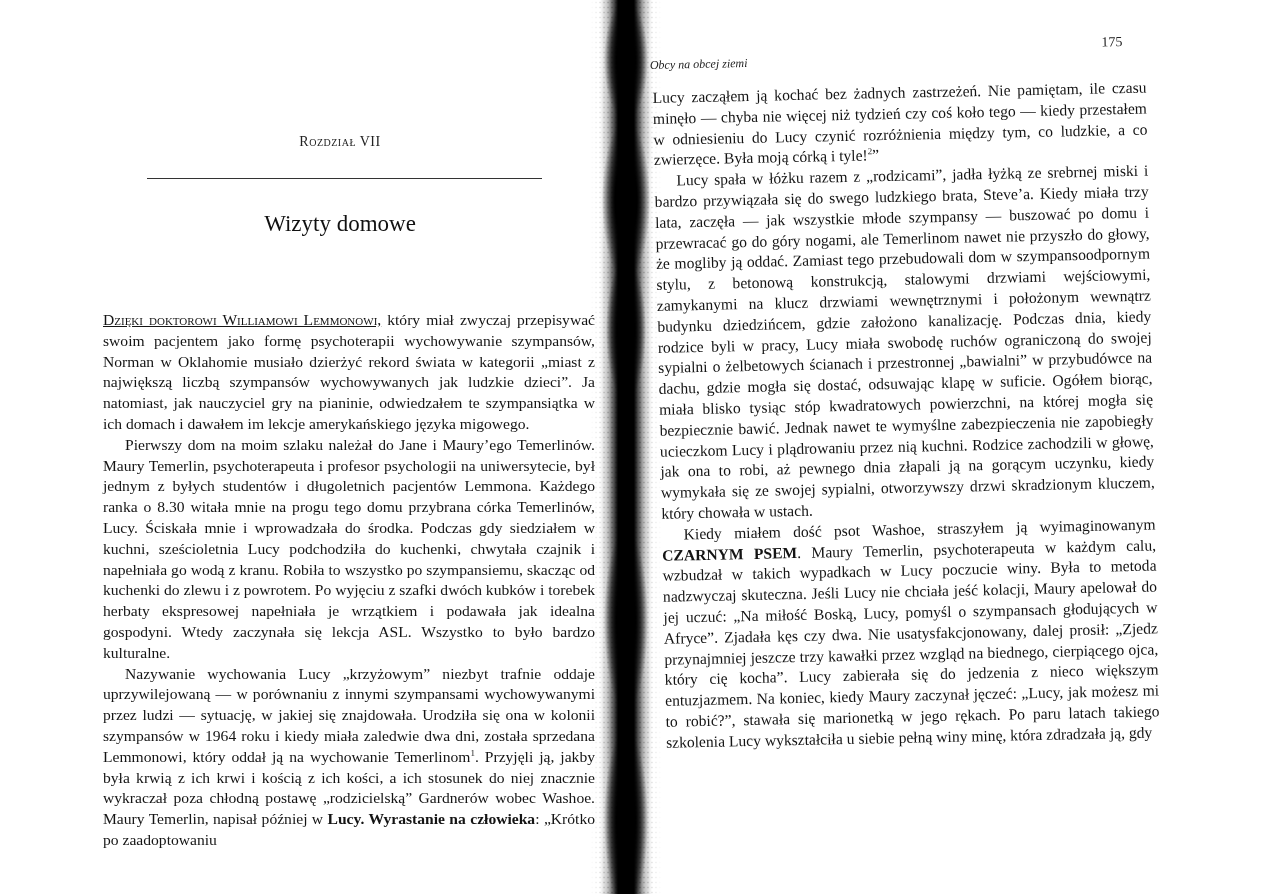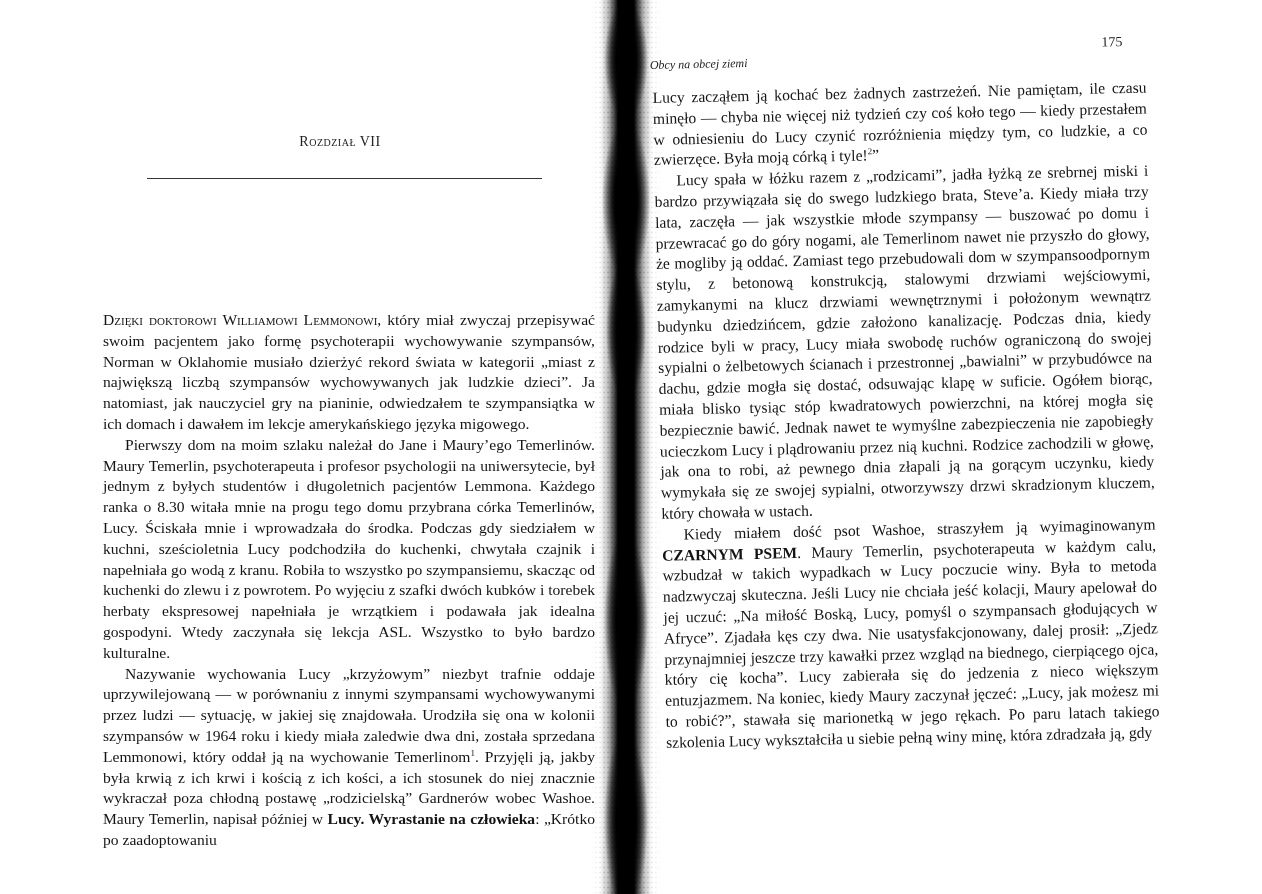--- a/index.html
+++ b/index.html
@@ -24,21 +24,21 @@
     font-family: "Liberation Serif", serif; font-size: 23px; color: #111;
   }
 
   .text-block {
     position: absolute; font-family: "Liberation Serif", serif; font-size: 15.6px;
     line-height: 20.8px; text-align: justify; color: #141414;
   }
   .left-text { left: 103px; top: 262px; width: 492px; }
   .text-block p { margin: 0; text-indent: 22px; }
   .text-block p.noindent { text-indent: 0; }
-  .sc { font-variant: small-caps; }
+  .sc { font-variant: small-caps; text-decoration: underline; }
   .b { font-weight: bold; }
   .i { }
   sup { font-size: 9px; line-height: 0; }
 
   .right-inner { position: absolute; left: 0; top: 0; width: 622px; height: 894px; transform: rotate(-1.2deg); transform-origin: 300px 450px; }
   .running-head {
     position: absolute; left: 18px; top: 52px; font-family: "Liberation Serif", serif;
     font-style: italic; font-size: 12px; color: #222;
   }
   .page-number {
@@ -65,20 +65,21 @@
     -webkit-mask-image: linear-gradient(to right, transparent, #000 30%, #000 70%, transparent);
             mask-image: linear-gradient(to right, transparent, #000 30%, #000 70%, transparent);
   }
 </style>
 </head>
 <body>
 
 <div class="page page-left">
   <div class="chapter-label">Rozdział VII</div>
   <div class="chapter-rule"></div>
+  <div class="chapter-title">Wizyty domowe</div>
 
   <div class="text-block left-text">
     <p class="noindent"><span class="sc">Dzięki doktorowi Williamowi Lemmonowi,</span><span> który miał zwyczaj przepisywać swoim pacjentem jako formę psychoterapii wychowywanie szympansów, Norman w Oklahomie musiało dzierżyć rekord świata w kategorii „miast z największą liczbą szympansów wychowywanych jak ludzkie dzieci”. Ja natomiast, jak nauczyciel gry na pianinie, odwiedzałem te szympansiątka w ich domach i dawałem im lekcje amerykańskiego języka migowego.</span></p>
     <p>Pierwszy dom na moim szlaku należał do Jane i Maury’ego Temerlinów. Maury Temerlin, psychoterapeuta i profesor psychologii na uniwersytecie, był jednym z byłych studentów i długoletnich pacjentów Lemmona. Każdego ranka o 8.30 witała mnie na progu tego domu przybrana córka Temerlinów, Lucy. Ściskała mnie i wprowadzała do środka. Podczas gdy siedziałem w kuchni, sześcioletnia Lucy podchodziła do kuchenki, chwytała czajnik i napełniała go wodą z kranu. Robiła to wszystko po szympansiemu, skacząc od kuchenki do zlewu i z powrotem. Po wyjęciu z szafki dwóch kubków i torebek herbaty ekspresowej napełniała je wrzątkiem i podawała jak idealna gospodyni. Wtedy zaczynała się lekcja ASL. Wszystko to było bardzo kulturalne.</p>
     <p><span>Nazywanie wychowania Lucy „krzyżowym” niezbyt trafnie oddaje uprzywilejowaną — w porównaniu z innymi szympansami wychowywanymi przez ludzi — sytuację, w jakiej się znajdowała. Urodziła się ona w kolonii szympansów w 1964 roku i kiedy miała zaledwie dwa dni, została sprzedana Lemmonowi, który oddał ją na wychowanie Temerlinom</span><sup>1</sup><span>. Przyjęli ją, jakby była krwią z ich krwi i kością z ich kości, a ich stosunek do niej znacznie wykraczał poza chłodną postawę „rodzicielską” Gardnerów wobec Washoe. Maury Temerlin, napisał później w </span><span class="i b">Lucy. Wyrastanie na człowieka</span><span>: „Krótko po zaadoptowaniu</span></p>
   </div>
 </div>
 
 <div class="gutter"></div>
 <div class="gutter-speckle"></div>

